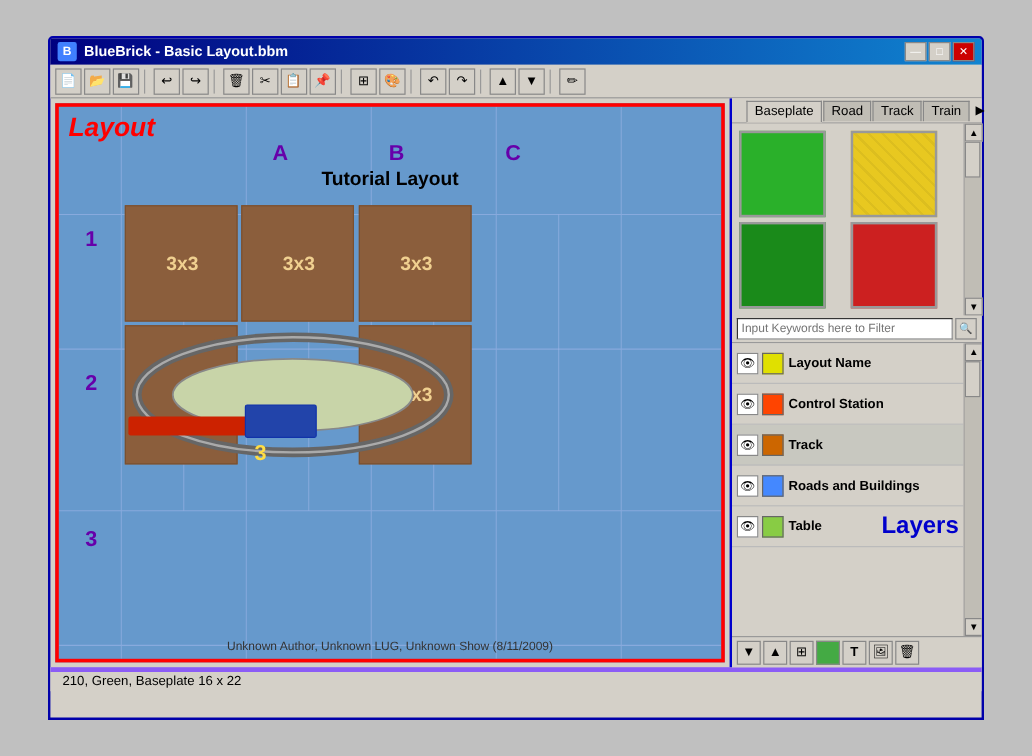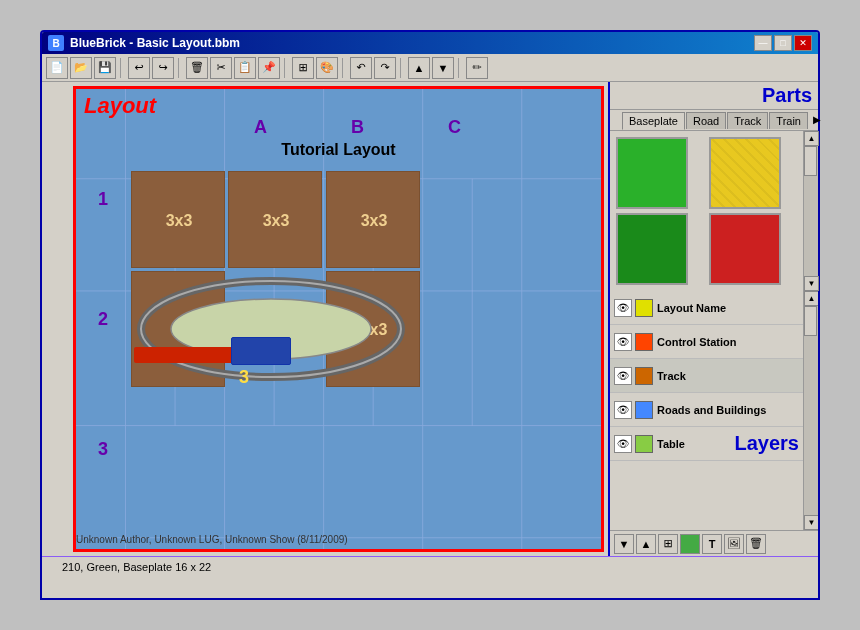--- a/index.html
+++ b/index.html
@@ -110,21 +110,20 @@
       width: 4px;
       height: 20px;
       border-left: 1px solid #999;
       margin: 0 2px;
     }
 
     
     .main-content {
       display: flex;
       height: calc(100% - 92px);
-      margin-left: 27px;
     }
 
     
     .layout-canvas {
       flex: 1;
       border: 3px solid red;
       background: #6699cc;
       position: relative;
       margin: 4px;
       overflow: hidden;
@@ -189,20 +188,21 @@
       position: absolute;
       background: #cc2200;
       border-radius: 2px;
     }
 
     
     .layout-footer {
       position: absolute;
       bottom: 4px;
       left: 0; right: 0;
+      text-align: center;
       font-size: 10px;
       color: #333;
     }
 
     
     .right-panel {
       width: 210px;
       display: flex;
       flex-direction: column;
       border-left: 2px solid #0000cc;
@@ -366,24 +366,24 @@
       display: flex;
       align-items: center;
       justify-content: center;
       font-size: 11px;
     }
 
     
     .statusbar {
       height: 20px;
       background: #d4d0c8;
-      border-top: 1px solid #8b5cf6;
-      display: flex;
-      align-items: center;
-      padding: 0 20px;
+      border-top: 4px solid #8b5cf6;
+      display: flex;
+      align-items: center;
+      padding: 0 10px;
       font-size: 11px;
     }
 
     
     .v-scrollbar {
       width: 15px;
       background: #d4d0c8;
       display: flex;
       flex-direction: column;
       border-left: 1px solid #999;
@@ -526,23 +526,20 @@
 
       <div style="position:absolute;left:155px;top:248px;width:60px;height:28px;background:#2244aa;border:1px solid #1133aa;border-radius:2px;"></div>
 
       <span style="position:absolute;left:163px;top:278px;color:#ffdd44;font-size:18px;font-weight:bold;">3</span>
 
       <span class="layout-footer">Unknown Author, Unknown LUG, Unknown Show (8/11/2009)</span>
     </div>
 
     <div class="right-panel">
 
-      <div class="parts-header">
-        <span>Parts</span>
-      </div>
 
       <div class="tabs-bar">
         <div class="tab active">Baseplate</div>
         <div class="tab">Road</div>
         <div class="tab">Track</div>
         <div class="tab">Train</div>
         <span class="tabs-arrow">▶</span>
       </div>
 
       <div class="parts-area">
@@ -554,20 +551,24 @@
         </div>
         <div class="v-scrollbar">
           <div class="scroll-arrow">▲</div>
           <div class="scroll-track">
             <div class="scroll-thumb"></div>
           </div>
           <div class="scroll-arrow">▼</div>
         </div>
       </div>
 
+      <div class="keyword-filter">
+        <input class="keyword-input" type="text" placeholder="Input Keywords here to Filter" style="">
+        <div class="keyword-btn">🔍</div>
+      </div>
 
       <div style="display:flex;flex:1;overflow:hidden;">
         <div class="layers-list">
 
           <div class="layer-item">
             <div class="layer-eye">👁</div>
             <div class="layer-color" style="background:#e0e000;"></div>
             <span class="layer-name">Layout Name</span>
           </div>
 

